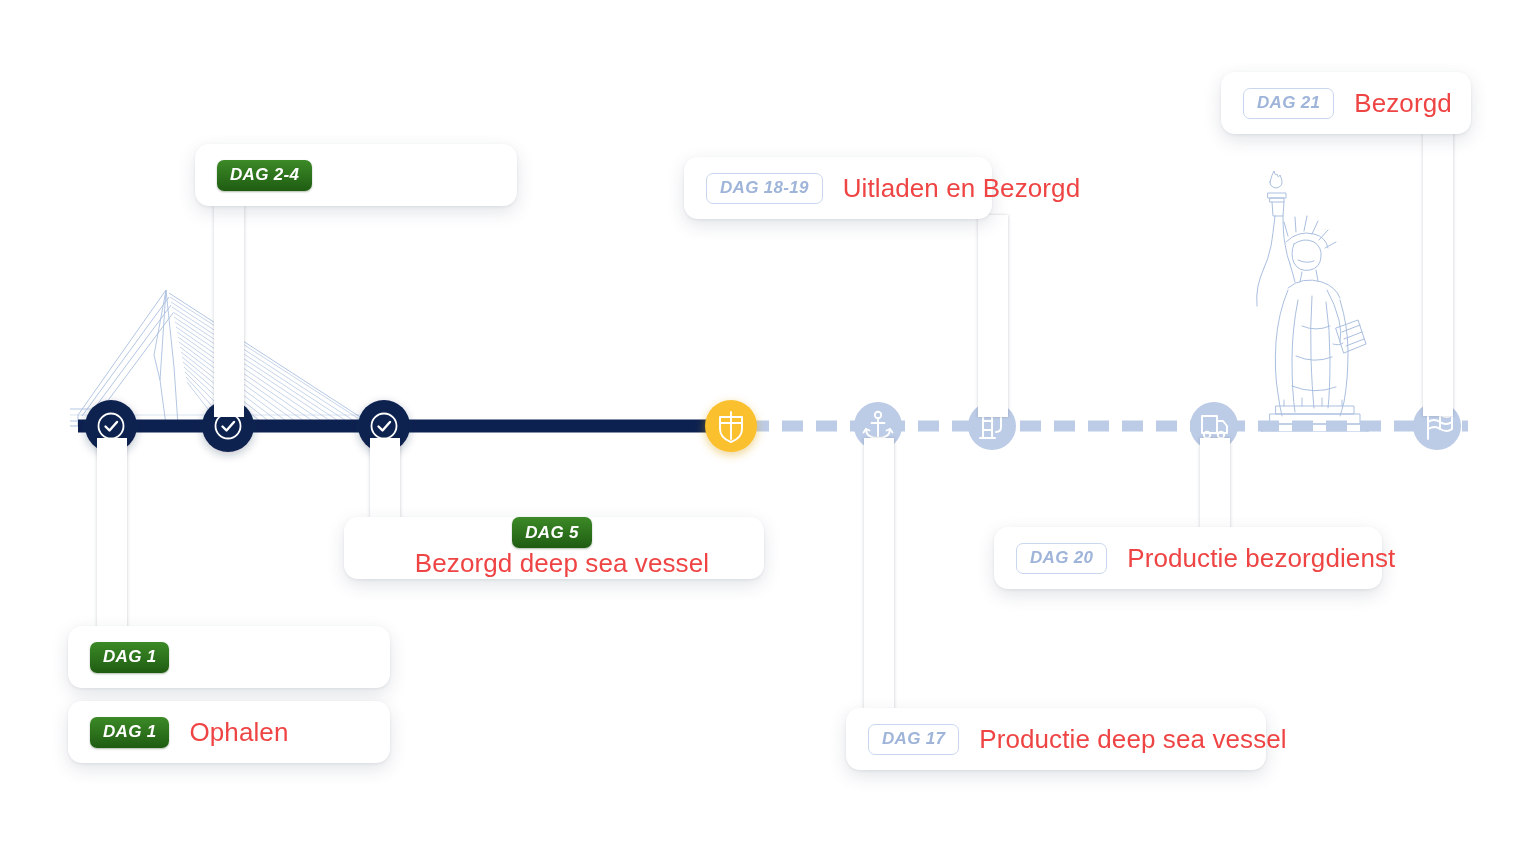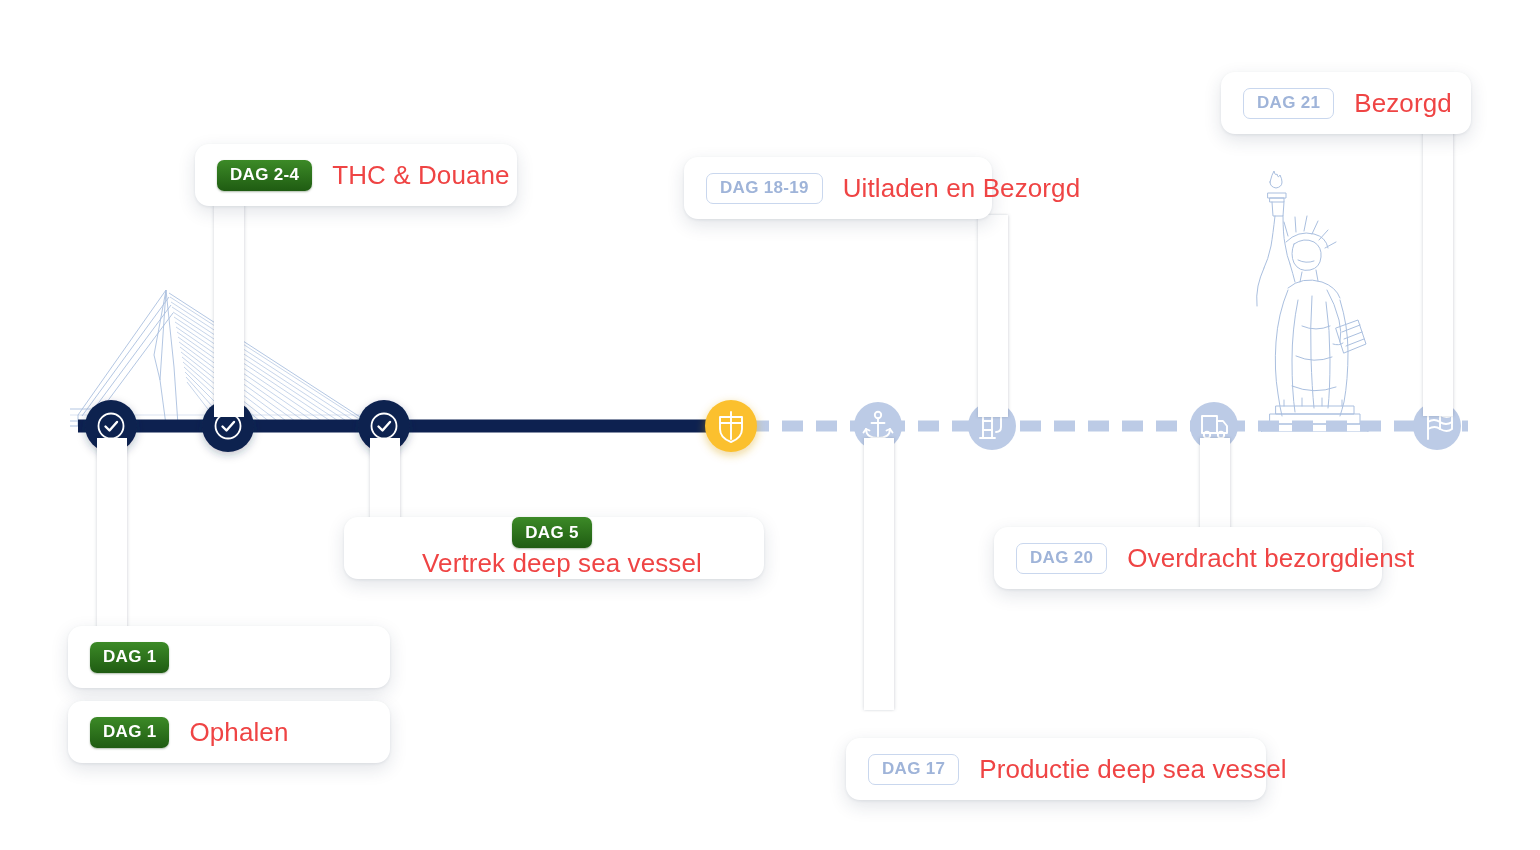--- a/index.html
+++ b/index.html
@@ -77,20 +77,21 @@
     display: inline-flex;
     align-items: center;
     justify-content: center;
     height: 31px;
     padding: 0 13px;
     border-radius: 7px;
     font-size: 17px;
     font-weight: bold;
     letter-spacing: 0.3px;
     box-sizing: border-box;
+    font-style: italic;
   }
   .badge.green {
     background: linear-gradient(180deg, #3c8a27 0%, #1f5c12 100%);
     color: #ffffff;
     box-shadow: 0 1px 2px rgba(20, 60, 12, 0.35);
   }
   .badge.blue {
     background: #ffffff;
     color: #9fb4d9;
     border: 1.6px solid #c9d7ee;
@@ -297,50 +298,49 @@
   </svg>
   <svg class="stem" style="left:97px; top:438px; width:30px; height:196px;" viewBox="0 0 30 196">
     <polygon points="13.5,0 16.5,0 22,196 8,196" fill="#ffffff"></polygon>
   </svg>
   <svg class="stem" style="left:864px; top:438px; width:30px; height:272px;" viewBox="0 0 30 272">
     <polygon points="13.5,0 16.5,0 22,272 8,272" fill="#ffffff"></polygon>
   </svg>
 
   <div class="card" style="left:195px; top:144px; width:322px;">
     <span class="badge green">DAG 2-4</span>
-    <span class="card-title">THC &amp; Douane</span>
   </div>
 
   <div class="card" style="left:684px; top:157px; width:308px;text-align:right;">
     <span class="badge blue">DAG 18-19</span>
     <span class="card-title">Uitladen en Bezorgd</span>
   </div>
 
   <div class="card" style="left:1221px; top:72px; width:250px;">
     <span class="badge blue">DAG 21</span>
     <span class="card-title">Bezorgd</span>
   </div>
 
   <div class="card" style="left:344px; top:517px; width:420px;flex-direction:column;">
     <span class="badge green">DAG 5</span>
-    <span class="card-title">Vertrek deep sea vessel</span>
+    <span class="card-title">Bezorgd deep sea vessel</span>
   </div>
 
   <div class="card" style="left:994px; top:527px; width:388px;">
     <span class="badge blue">DAG 20</span>
-    <span class="card-title">Overdracht bezorgdienst</span>
+    <span class="card-title">Productie bezorgdienst</span>
   </div>
 
   <div class="card" style="left:68px; top:626px; width:322px;">
     <span class="badge green">DAG 1</span>
   </div>
 
   <div class="card" style="left:68px; top:701px; width:322px;">
     <span class="badge green">DAG 1</span>
     <span class="card-title">Ophalen</span>
   </div>
 
-  <div class="card" style="left:846px; top:738px; width:420px;">
+  <div class="card" style="left:846px; top:708px; width:420px;">
     <span class="badge blue">DAG 17</span>
     <span class="card-title">Productie deep sea vessel</span>
   </div>
 
 </div>
 
 </body></html>

